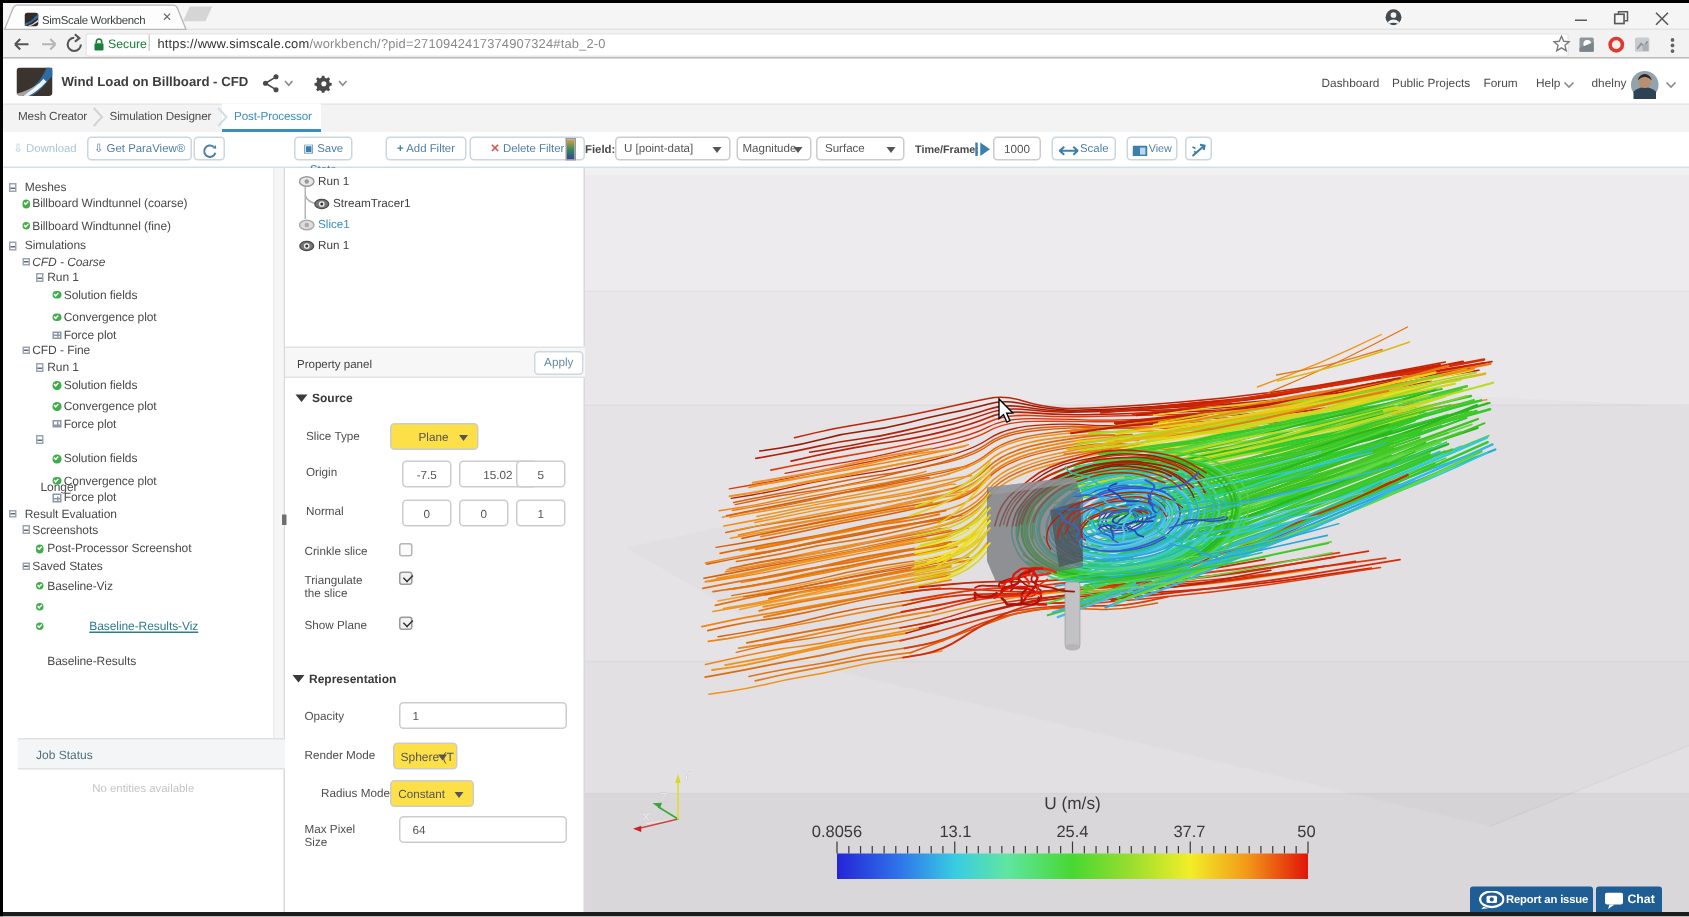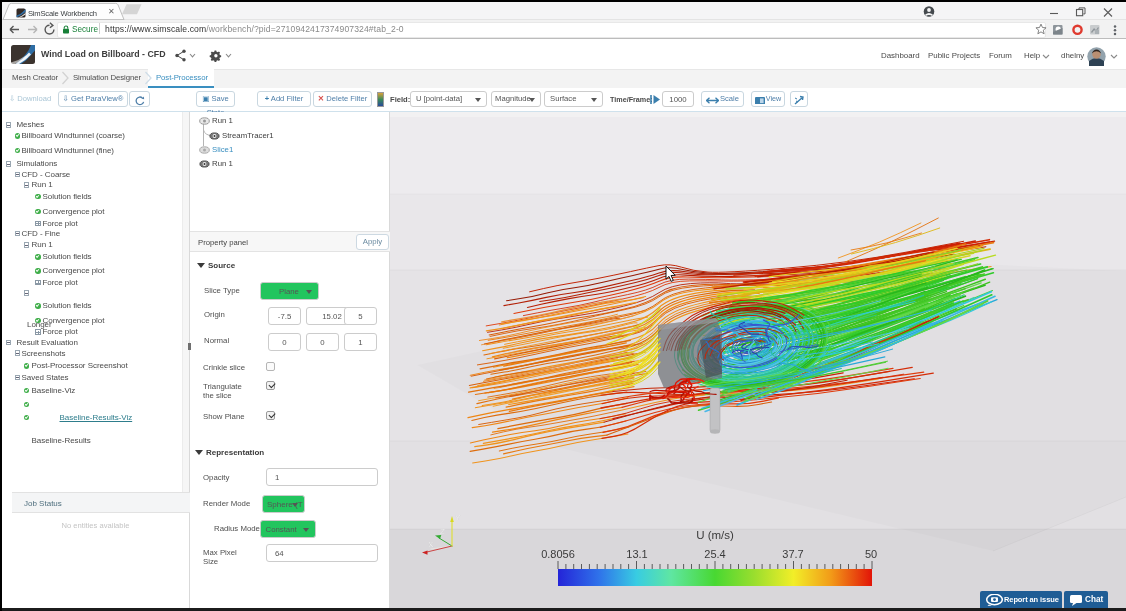--- a/index.html
+++ b/index.html
@@ -49,21 +49,21 @@
 #lhandle{left:188px;top:343px;width:3px;height:7px;background:#6f6f6f;z-index:5}
 
 #mpanel{left:190px;top:112px;width:200px;height:496px;background:#fff;border-right:1px solid #d9d9d9}
 .prow{position:absolute;font-size:7.8px;color:#3e3e3e;white-space:nowrap}
 #ppanelhdr{left:190px;top:231px;width:200px;height:21px;background:#f7f7f7;border-top:1px solid #e3e3e3;border-bottom:1px solid #e3e3e3}
 #ppanelhdr span{position:absolute;left:8px;top:6px;font-size:7.7px;color:#444}
 #applybtn{left:356px;top:234px;width:33px;height:16px;border:1px solid #cdd9e2;border-radius:3px;background:#fff;font-size:7.8px;color:#6a8aa0;text-align:center;line-height:14px}
 .sech{position:absolute;font-size:8px;font-weight:bold;color:#3a3a3a}
 .sech:before{content:"";position:absolute;left:-11px;top:2px;border-left:4px solid transparent;border-right:4px solid transparent;border-top:5.5px solid #3a3a3a}
 .flbl{position:absolute;font-size:7.8px;color:#4e4e4e}
-.fsel{position:absolute;height:18px;border:1px solid #ccc;border-radius:3px;background:#22c55e;font-size:7.8px;color:#555;text-align:center}
+.fsel{position:absolute;height:18px;border:1px solid #ccc;border-radius:3px;background:#fde047;font-size:7.8px;color:#555;text-align:center}
 .fsel:after{content:"";position:absolute;right:6px;top:7px;border-left:3px solid transparent;border-right:3px solid transparent;border-top:4px solid #555}
 .finp{position:absolute;height:18px;border:1px solid #ccc;border-radius:3px;background:#fff;font-size:7.8px;color:#555;text-align:center;line-height:17px}
 .cb{position:absolute;width:9px;height:9px;border:1px solid #b5b5b5;border-radius:2px;background:#fbfbfb}
 .cbc{position:absolute;width:9px;height:9px;border:1px solid #9a9a9a;border-radius:2px;background:#f2f2f2}
 .cbc:after{content:"";position:absolute;left:1.8px;top:1.2px;width:4.5px;height:2.6px;border-left:1.4px solid #333;border-bottom:1.4px solid #333;transform:rotate(-45deg)}
 
 #vp{left:390px;top:112px;width:736px;height:496px;overflow:hidden}
 
 .bbtn{position:absolute;height:17px;background:#1f5d95;color:#fff;font-size:8.2px;font-weight:bold;z-index:60;border-radius:2px 2px 0 0;line-height:17px}
 </style></head>
@@ -188,21 +188,21 @@
 <div class="btn" style="left:129px;width:21px">
     <svg style="position:absolute;left:5px;top:3.5px" width="10" height="10" viewBox="0 0 10 10">
       <g fill="none" stroke="#4d7ea8" stroke-width="1.3">
         <path d="M8.6,5.8 a3.8,3.8 0 1 1 -1.2,-3.9"></path>
       </g>
       <path d="M8.8,0.6 l0.4,2.6 l-2.6,-0.4 Z" fill="#4d7ea8"></path>
     </svg>
   </div>
 <div class="btn" style="left:196px;width:39px"><span style="color:#3b7fad">▣</span> Save State</div>
 <div class="btn" style="left:257px;width:54px"><span style="color:#3b7fad;font-weight:bold">+</span> Add Filter</div>
-<div class="btn" style="left:313px;width:59px"><span style="color:#d9534f;font-weight:bold">✕</span> Delete Filter</div>
+<div class="btn" style="left:313px;width:77px"><span style="color:#d9534f;font-weight:bold">✕</span> Delete Filter</div>
 <div class="abs" style="left:377px;top:92px;width:7px;height:15px;background:linear-gradient(#d9a13a,#3a8a5a,#2a4a9a);border:1px solid #999"></div>
 <div class="tblbl" style="left:390px">Field:</div>
 <div class="sel" style="left:410px;width:77px">U [point-data]</div>
 <div class="sel" style="left:491px;width:50px;padding-left:3px">Magnitude</div>
 <div class="sel" style="left:544px;width:59px">Surface</div>
 <div class="tblbl" style="left:610px;font-size:7.2px">Time/Frame:</div>
 <svg class="abs" style="left:650px;top:94px" width="11" height="11" viewBox="0 0 11 11">
     <path d="M1,1 v9" stroke="#3b7fad" stroke-width="1.6"></path>
     <path d="M3.5,1 L10,5.5 L3.5,10 Z" fill="#3b7fad"></path>
   </svg>
@@ -223,21 +223,21 @@
 <div class="abs" id="lpanel"></div>
 <div class="tico exp" style="left:5.5px;top:122.0px"></div>
 <div class="trow" style="left:16.5px;top:120.1px;">Meshes</div>
 <div class="tico chk" style="left:14.5px;top:133.1px"></div>
 <div class="trow" style="left:21.5px;top:131.2px;">Billboard Windtunnel (coarse)</div>
 <div class="tico chk" style="left:14.5px;top:147.6px"></div>
 <div class="trow" style="left:21.5px;top:145.7px;">Billboard Windtunnel (fine)</div>
 <div class="tico exp" style="left:5.5px;top:161.0px"></div>
 <div class="trow" style="left:16.5px;top:159.1px;">Simulations</div>
 <div class="tico exp" style="left:14.5px;top:171.6px"></div>
-<div class="trow" style="left:21.5px;top:169.7px;">CFD - Coarse</div>
+<div class="trow" style="left:21.5px;top:169.7px;font-style:italic;">CFD - Coarse</div>
 <div class="tico exp" style="left:23.5px;top:182.2px"></div>
 <div class="trow" style="left:31.5px;top:180.3px;">Run 1</div>
 <div class="tico chk" style="left:35px;top:193.9px"></div>
 <div class="trow" style="left:42.5px;top:192.0px;">Solution fields</div>
 <div class="tico chk" style="left:35px;top:208.9px"></div>
 <div class="trow" style="left:42.5px;top:207.0px;">Convergence plot</div>
 <div class="tico grd" style="left:35px;top:220.6px"></div>
 <div class="trow" style="left:42.5px;top:218.7px;">Force plot</div>
 <div class="tico exp" style="left:14.5px;top:230.6px"></div>
 <div class="trow" style="left:21.5px;top:228.7px;">CFD - Fine</div>

